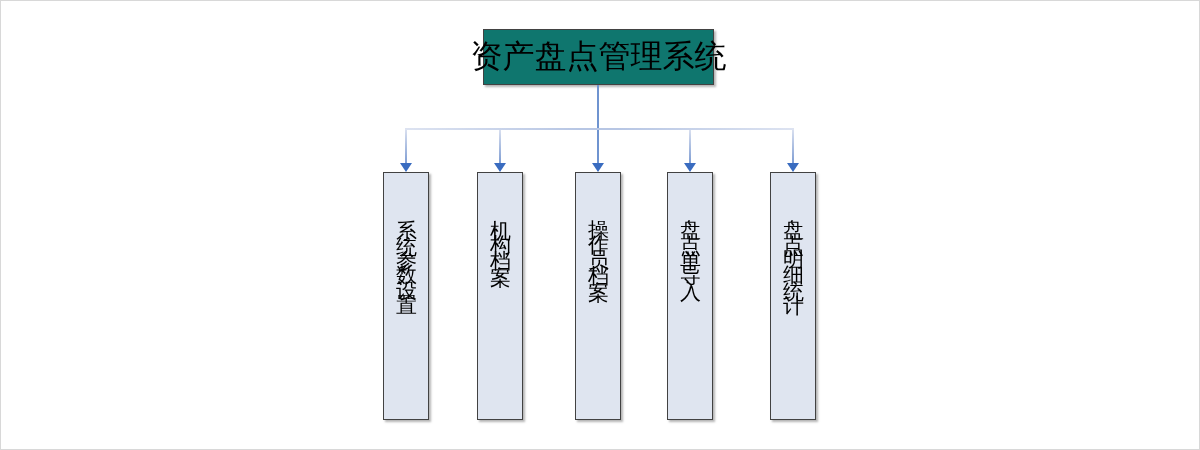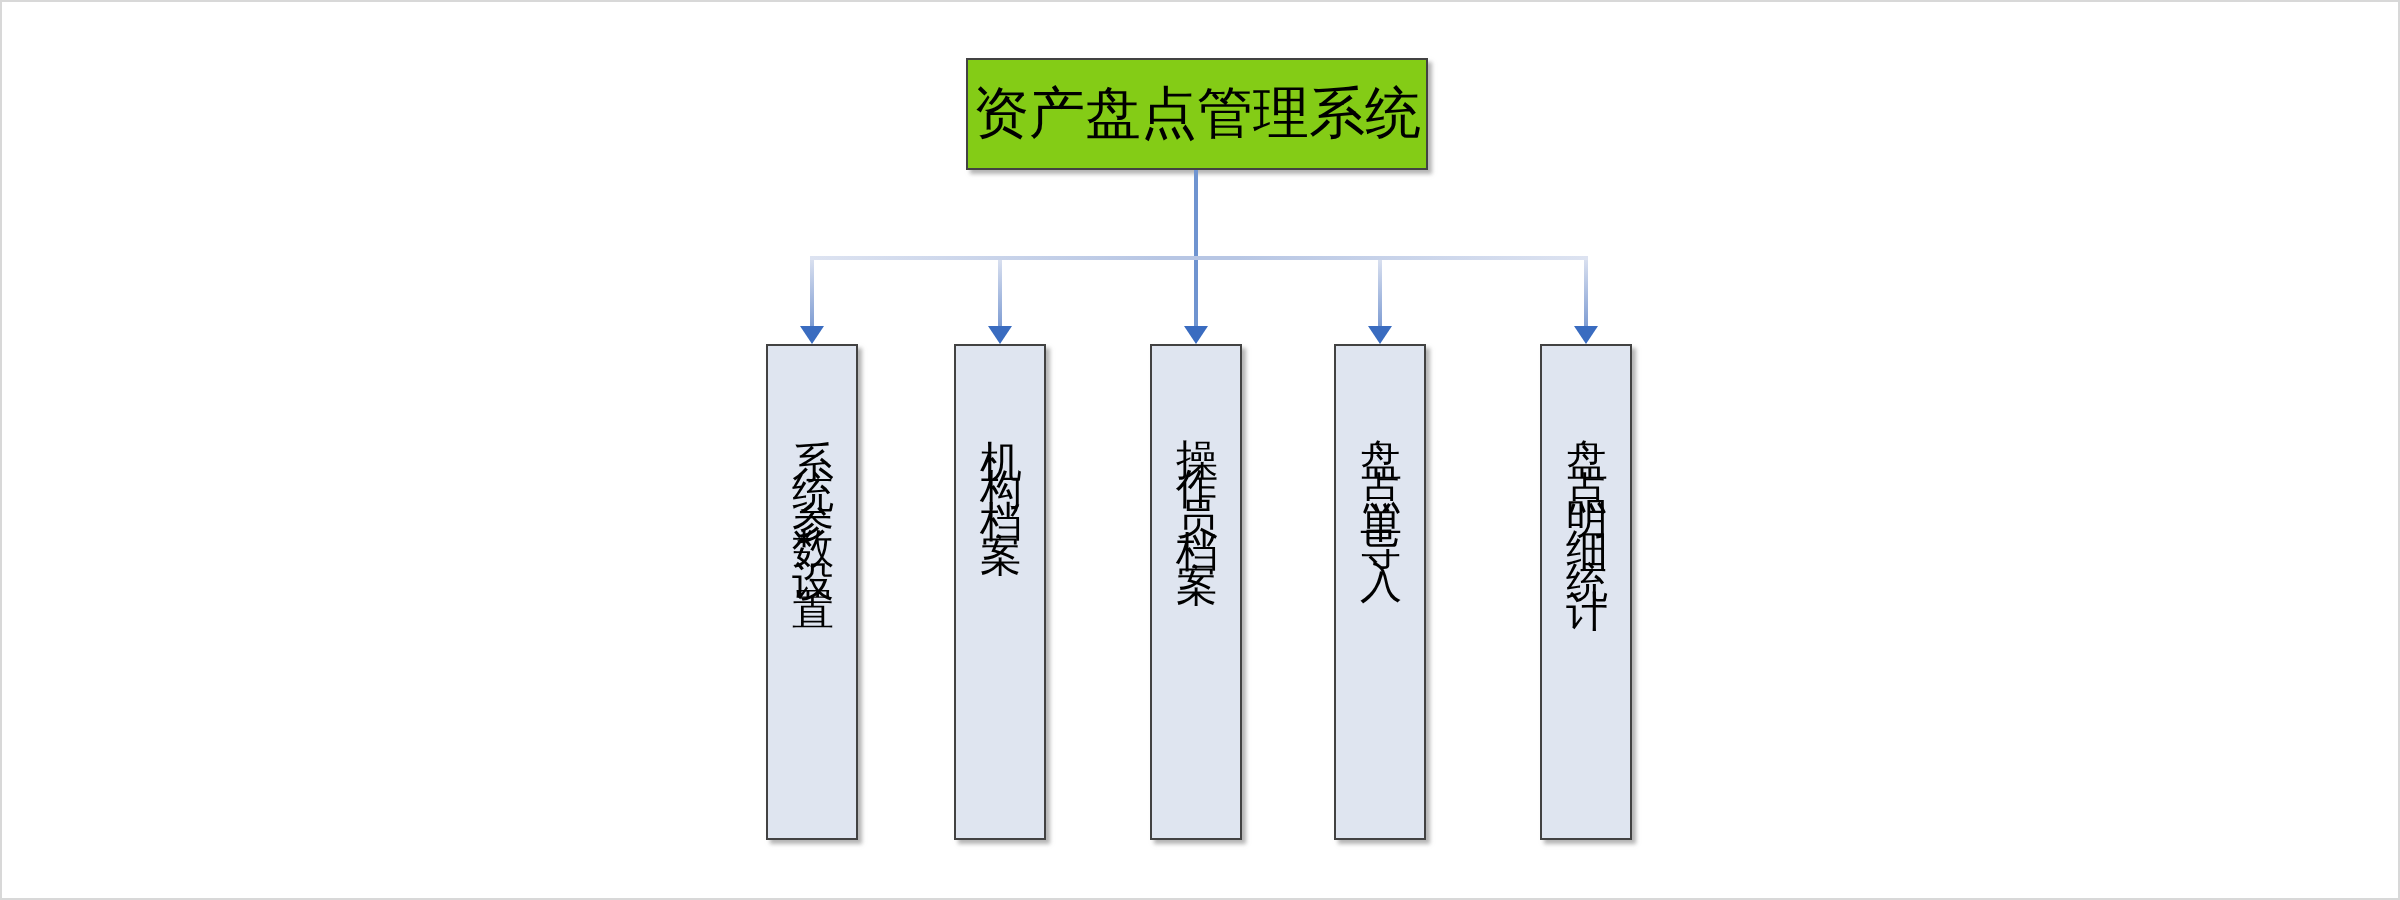--- a/index.html
+++ b/index.html
@@ -20,23 +20,23 @@
     box-sizing: border-box;
     background: #dfe5f0;
     border: 1px solid #424242;
     box-shadow: 2px 2px 2px rgba(120,120,120,0.55);
     color: #000000;
     display: flex;
     justify-content: center;
   }
   .root-node {
     left: 482px; top: 28px; width: 231px; height: 56px;
-    background: #84cc16;
+    background: #0f766e;
     align-items: center;
-    font-size: 28px;
+    font-size: 32px;
     white-space: nowrap;
   }
   .child-node { top: 171px; width: 46px; height: 248px; }
   .child-node .vtext {
     writing-mode: vertical-rl;
     text-orientation: upright;
     font-size: 21px;
     letter-spacing: 15px;
     padding-top: 30px;
     line-height: 1;

